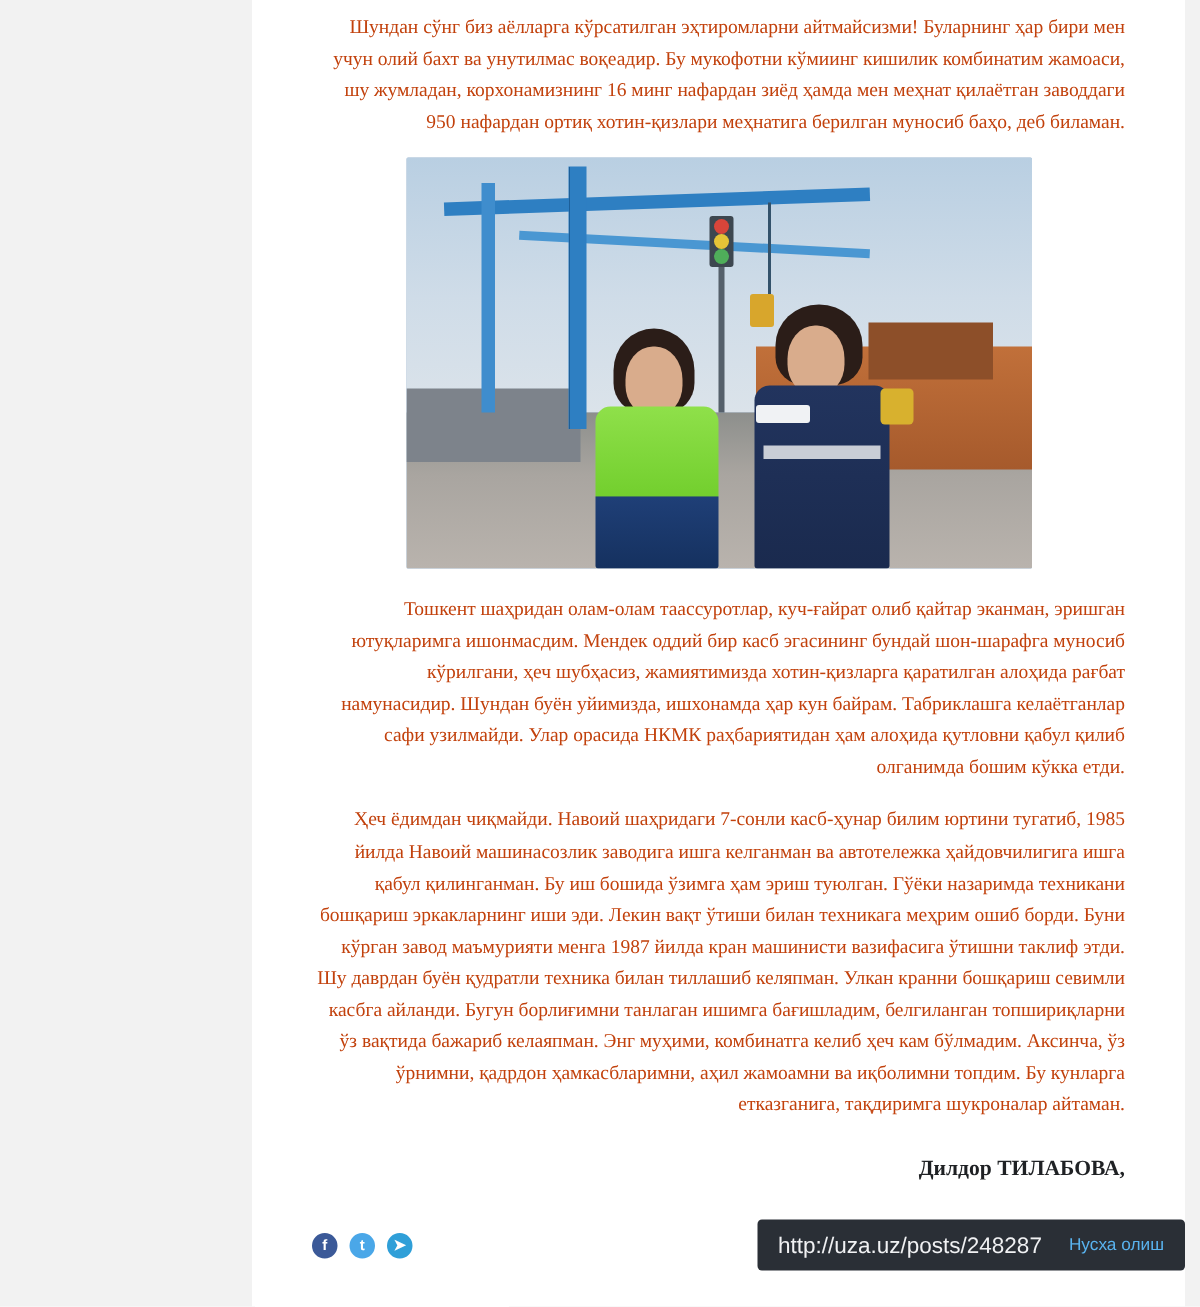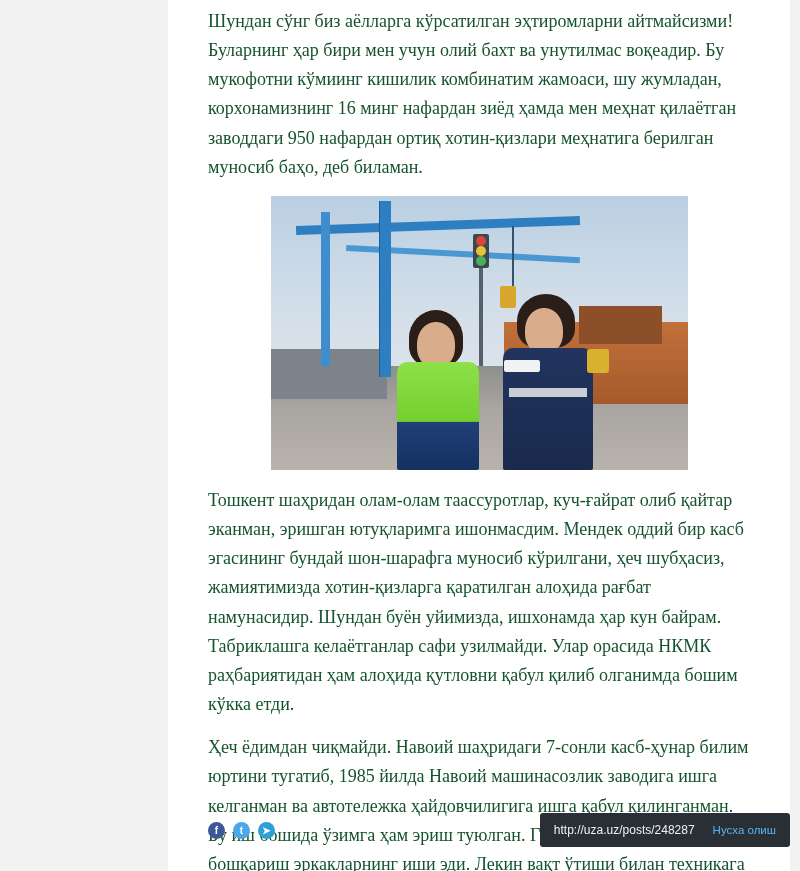--- a/index.html
+++ b/index.html
@@ -24,25 +24,25 @@
     left: 168px;
     top: 0;
     width: 622px;
     height: 871px;
     background: #ffffff;
   }
   .content {
     padding: 0 40px;
   }
   p.para {
-    font-size: 18px;
+    font-size: 13px;
     line-height: 1.62;
-    color: #14532d;
+    color: #c2410c;
     margin: 0 0 14px 0;
-    text-align: left;
+    text-align: right;
   }
   p.para.first {
     padding-top: 7px;
   }
   .figure {
     margin: 14px 0 16px 0;
     display: flex;
     justify-content: center;
   }
   .photo {
@@ -249,21 +249,21 @@
     height: 34px;
     display: flex;
     align-items: center;
     background: #2a2f36;
     border-radius: 3px;
     padding: 0 14px;
     gap: 18px;
   }
   .copy-url {
     font-family: "Liberation Sans", sans-serif;
-    font-size: 12px;
+    font-size: 15px;
     color: #f0f1f3;
     white-space: nowrap;
   }
   .copy-action {
     font-family: Liberation Sans, sans-serif;
     font-size: 11.5px;
     color: #59b3ef;
     white-space: nowrap;
     cursor: pointer;
   }

